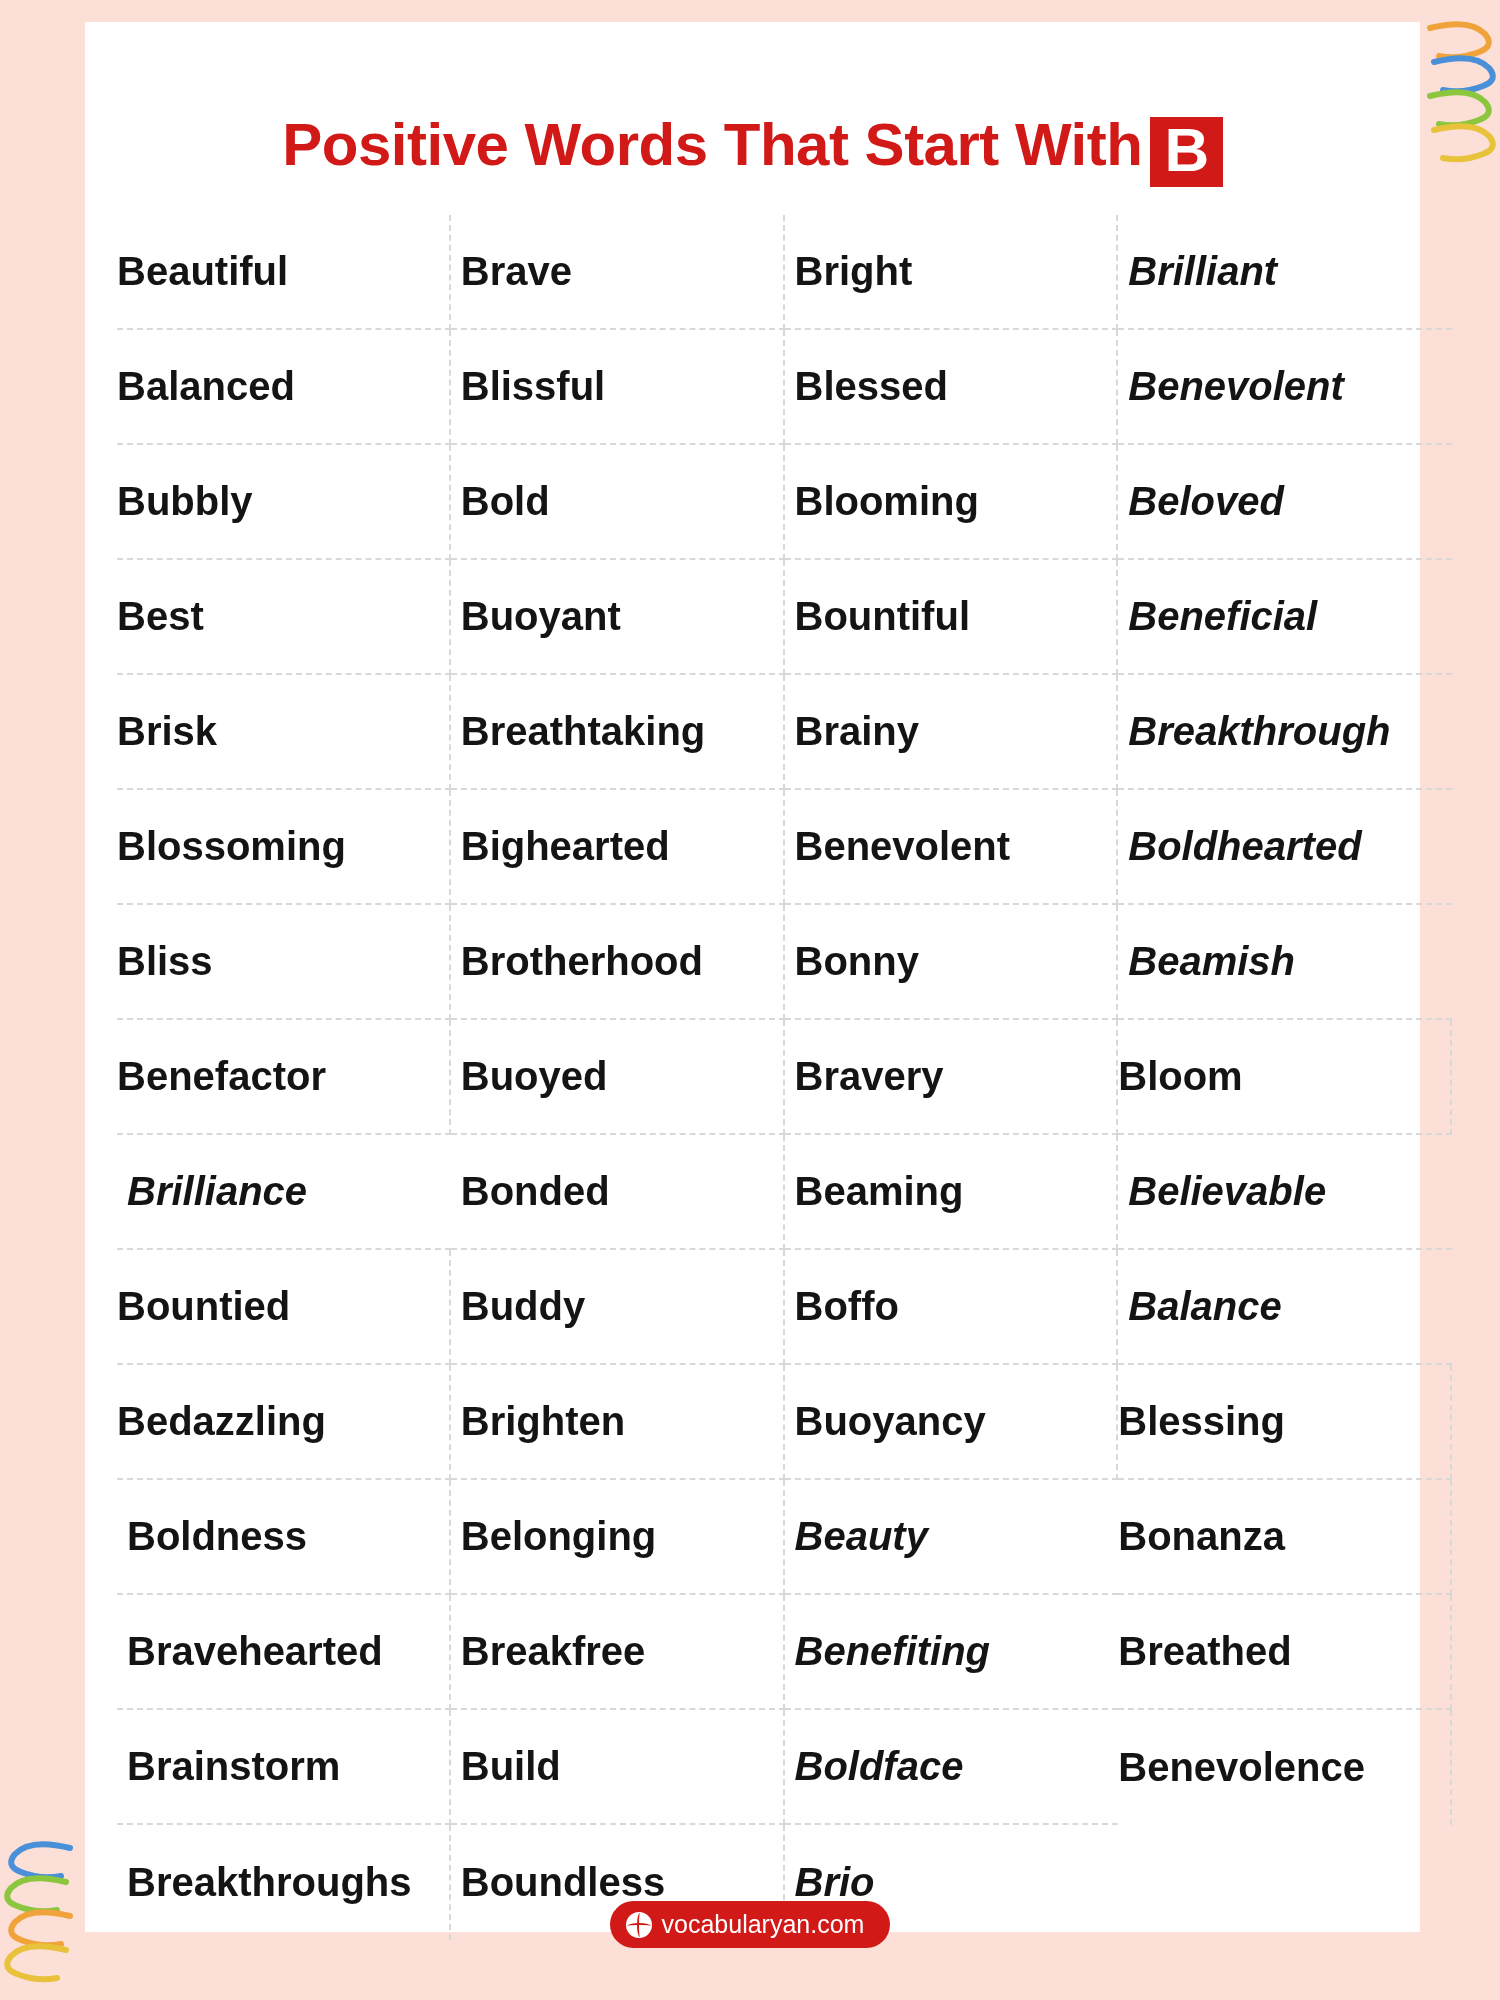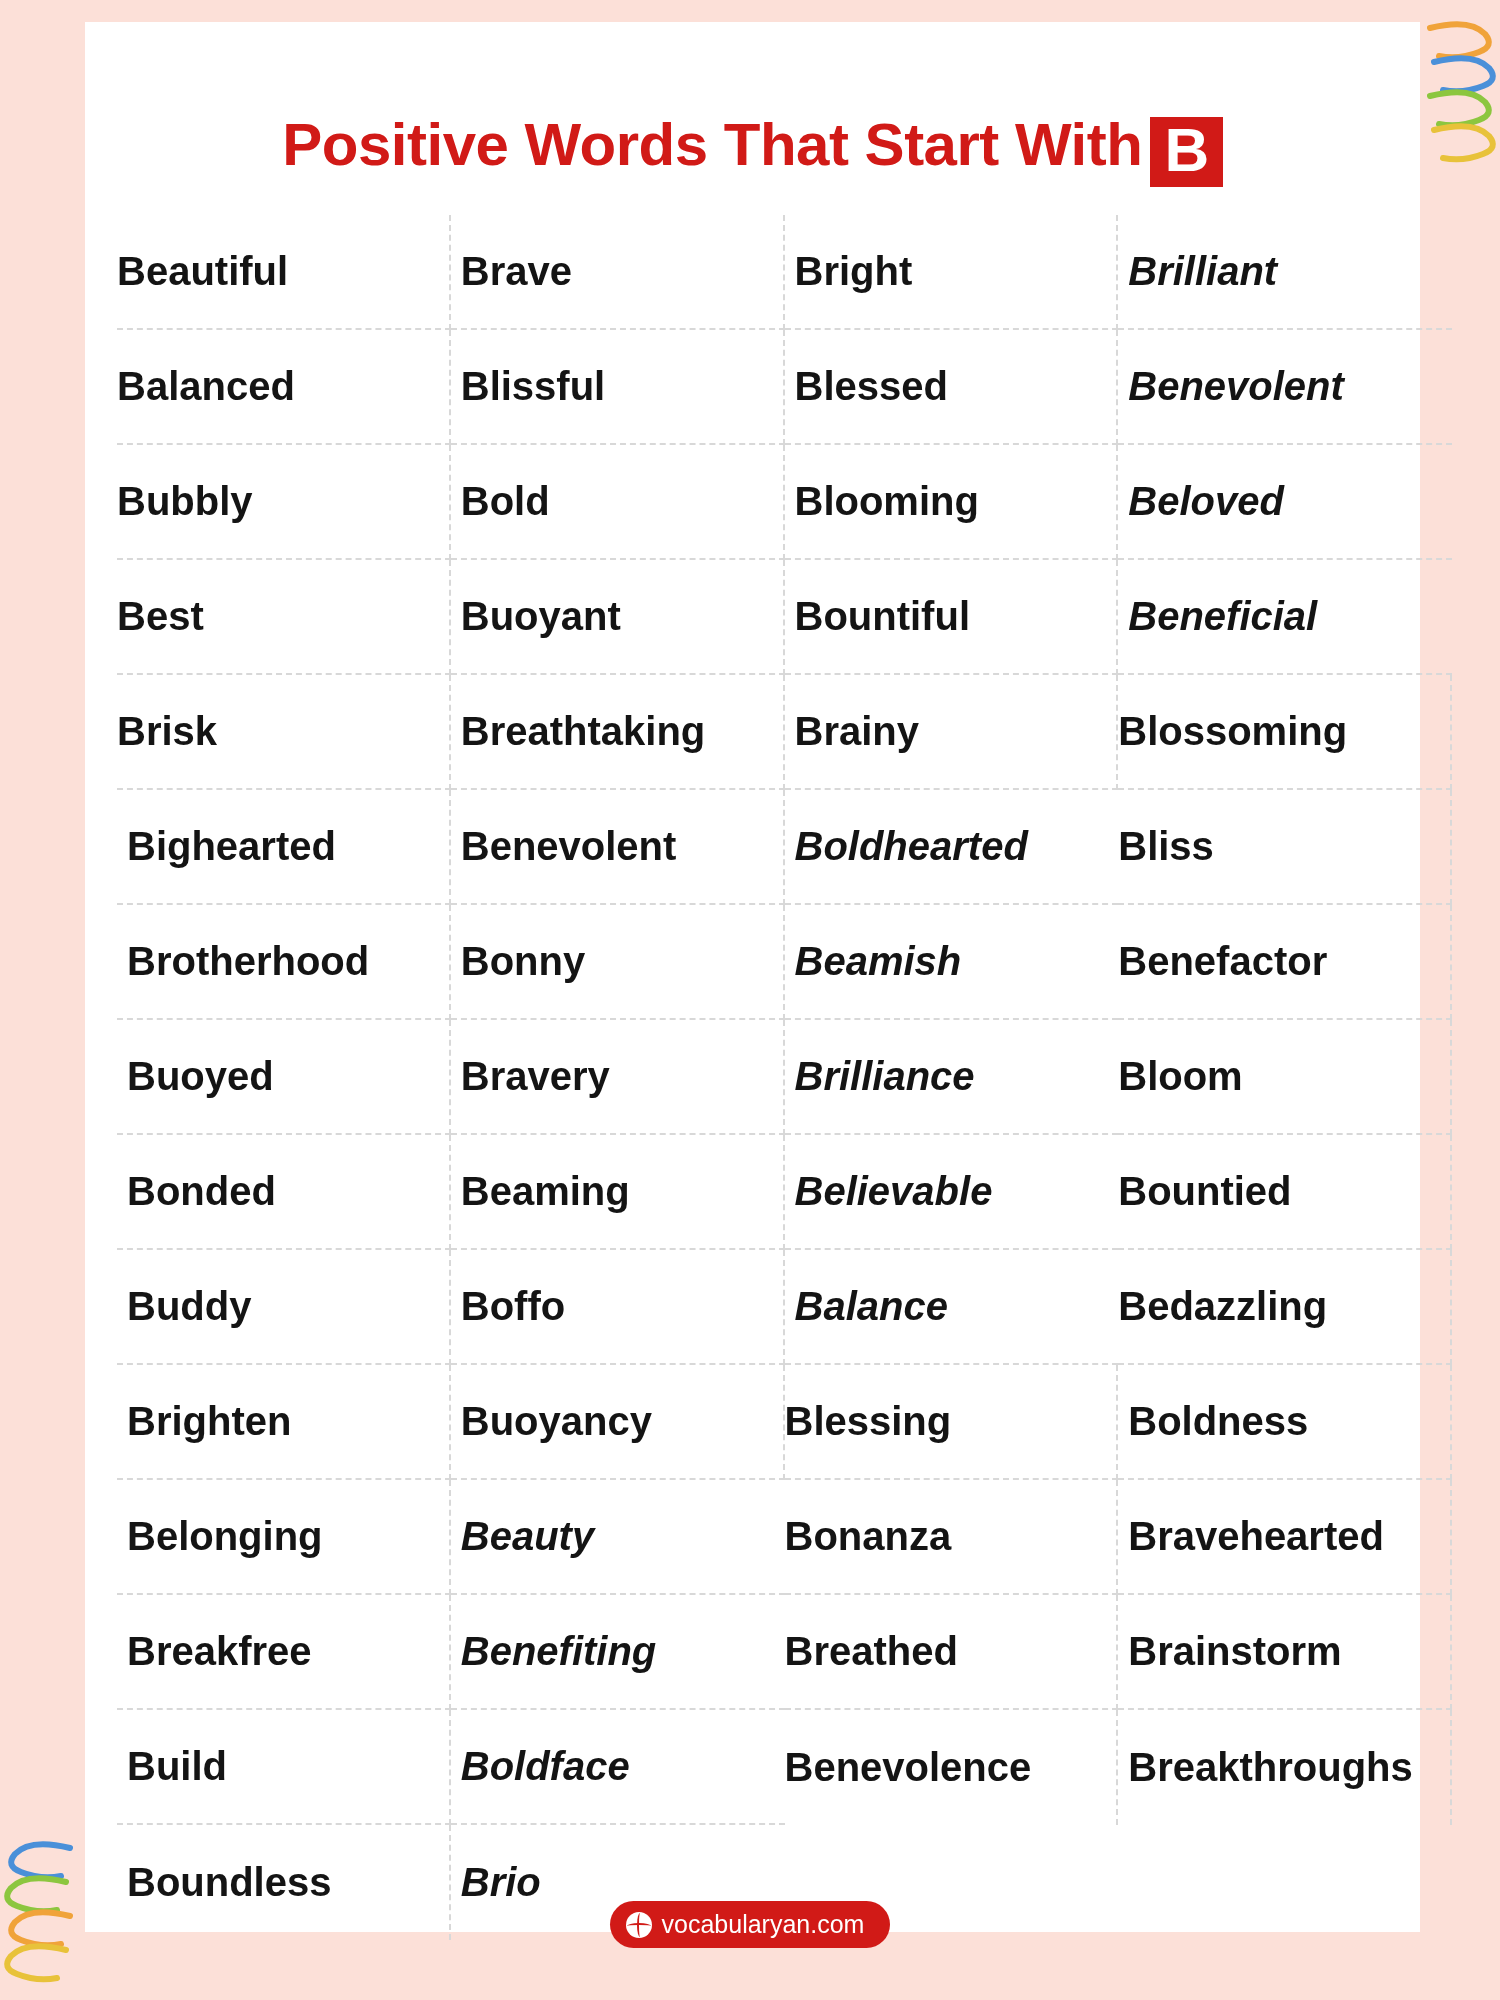--- a/index.html
+++ b/index.html
@@ -158,33 +158,34 @@
           <div class="cell col-1">Bold</div>
           <div class="cell col-2">Blooming</div>
           <div class="cell col-3">Beloved</div>
           <div class="cell col-0">Best</div>
           <div class="cell col-1">Buoyant</div>
           <div class="cell col-2">Bountiful</div>
           <div class="cell col-3">Beneficial</div>
           <div class="cell col-0">Brisk</div>
           <div class="cell col-1">Breathtaking</div>
           <div class="cell col-2">Brainy</div>
+          <div class="cell col-3">Breakthrough</div>
           <div class="cell col-0">Blossoming</div>
           <div class="cell col-1">Bighearted</div>
           <div class="cell col-2">Benevolent</div>
           <div class="cell col-3">Boldhearted</div>
           <div class="cell col-0">Bliss</div>
           <div class="cell col-1">Brotherhood</div>
           <div class="cell col-2">Bonny</div>
           <div class="cell col-3">Beamish</div>
           <div class="cell col-0">Benefactor</div>
           <div class="cell col-1">Buoyed</div>
           <div class="cell col-2">Bravery</div>
+          <div class="cell col-0">Bloom</div>
           <div class="cell col-3">Brilliance</div>
-          <div class="cell col-0">Bloom</div>
           <div class="cell col-1">Bonded</div>
           <div class="cell col-2">Beaming</div>
           <div class="cell col-3">Believable</div>
           <div class="cell col-0">Bountied</div>
           <div class="cell col-1">Buddy</div>
           <div class="cell col-2">Boffo</div>
           <div class="cell col-3">Balance</div>
           <div class="cell col-0">Bedazzling</div>
           <div class="cell col-1">Brighten</div>
           <div class="cell col-2">Buoyancy</div>

